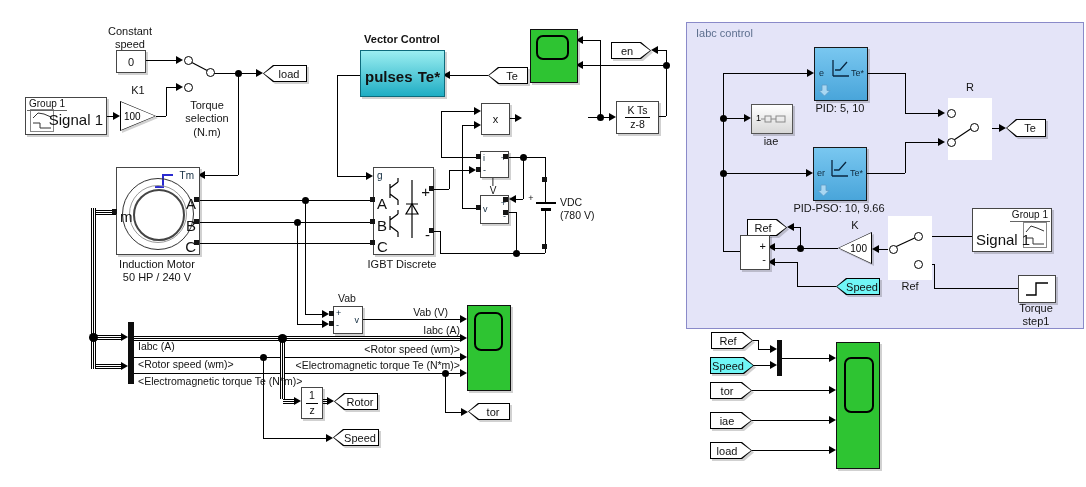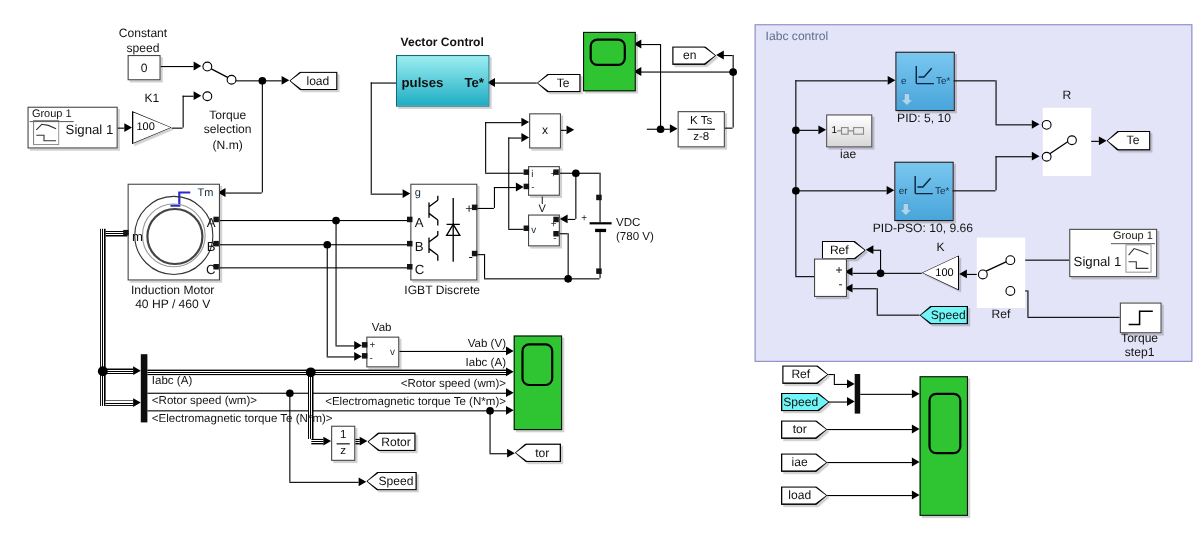--- a/index.html
+++ b/index.html
@@ -52,21 +52,21 @@
   .tag-r span{padding-right:8px}
   .tri{position:absolute;z-index:4;filter:drop-shadow(2px 2px 0 rgba(0,0,0,.18))}
   .tri .bg{position:absolute;inset:0;background:#000}
   .tri .fg{position:absolute;inset:1px;background:#fff}
   .tri-r .bg,.tri-r .fg{clip-path:polygon(0 0,100% 50%,0 100%)}
   .tri-l .bg,.tri-l .fg{clip-path:polygon(100% 0,0 50%,100% 100%)}
   .tri span{position:absolute;top:50%;transform:translateY(-50%);font-size:10px;z-index:2}
   .tri-r span{left:4px}
   .tri-l span{right:5px}
   .pin{position:absolute;font-size:9px;color:#102a3e;line-height:1;z-index:5}
-  .pinb{position:absolute;font-size:12px;color:#111;line-height:1;z-index:5}
+  .pinb{position:absolute;font-size:15px;color:#111;line-height:1;z-index:5}
   .pid{position:absolute;background:linear-gradient(#79c7f0,#49a5da);
        border:1px solid #16181a;box-shadow:2px 2px 0 rgba(0,0,0,.18);z-index:4}
   .vc{position:absolute;background:linear-gradient(#9beef1,#1fadc4);
       border:1px solid #0d6b7c;box-shadow:2px 2px 0 rgba(0,0,0,.18);z-index:4}
   .iaeblk{position:absolute;background:linear-gradient(#fff,#d7d7d7);
       border:1px solid #555;box-shadow:2px 2px 0 rgba(0,0,0,.18);z-index:4}
   .frac{display:flex;flex-direction:column;align-items:center;justify-content:center;
         width:100%;height:100%;font-size:10.5px;line-height:1.05}
   .frac .bar{width:62%;height:1px;background:#000;margin:1px 0}
   .circle{position:absolute;border-radius:50%;z-index:5}
@@ -283,21 +283,21 @@
     <svg style="position:absolute;left:36px;top:3px" width="22" height="20">
         <path d="M2 16 H10 V4 H20" stroke="#2a2ad0" stroke-width="2" fill="none"></path>
       </svg>
     <span class="pin blue" style="right:5px;top:3px;font-size:10px">Tm</span>
     <span class="pinb" style="left:3px;top:41px">m</span>
     <span class="pinb" style="right:3px;top:28px">A</span>
     <span class="pinb" style="right:3px;top:50px">B</span>
     <span class="pinb" style="right:3px;top:71px">C</span>
   </div>
   <div class="lbl" style="left:97px;top:258px;width:120px">Induction Motor
-40 HP / 460 V</div>
+50 HP / 240 V</div>
 
   <div class="blk" style="left:373px;top:167px;width:59px;height:86px">
     <svg style="position:absolute;left:8px;top:8px" width="46" height="70" fill="none" stroke="#000" stroke-width="1.2">
       <path d="M8 8 v14 M8 12 l8 -6 M8 18 l8 6 M16 2 v4 M16 24 v5"></path>
       <path d="M8 40 v14 M8 44 l8 -6 M8 50 l8 6 M16 34 v4 M16 56 v5"></path>
       <path d="M30 4 v58"></path>
       <path d="M24 38 h12 l-6 -10 z M24 28 h12"></path>
     </svg>
     <span class="pin blue" style="left:3px;top:3px;font-size:10px">g</span>
     <span class="pinb" style="left:3px;top:28px">A</span>
@@ -353,21 +353,21 @@
   <div class="plate" style="left:536px;top:202px;width:20px;height:2px"></div>
   <div class="plate" style="left:541px;top:208px;width:10px;height:3px"></div>
   <div class="lbl" style="left:526px;top:193px;width:10px;font-size:9px">+</div>
   <div class="lbl lbl-l small" style="left:560px;top:196px;width:50px">VDC
 (780 V)</div>
 
   <div class="barblk" style="left:128px;top:322px;width:6px;height:62px"></div>
   <div class="lbl lbl-l small nowrap" style="left:138px;top:340px">Iabc (A)</div>
   <div class="lbl lbl-l small nowrap" style="left:138px;top:358px">&lt;Rotor speed (wm)&gt;</div>
   <div class="lbl lbl-l small nowrap" style="left:138px;top:375px">&lt;Electromagnetic torque Te (N*m)&gt;</div>
-  <div class="lbl lbl-r small nowrap" style="left:360px;top:306px;width:100px">Vab (V)</div>
+  <div class="lbl lbl-r small nowrap" style="left:348px;top:306px;width:100px">Vab (V)</div>
   <div class="lbl lbl-r small nowrap" style="left:310px;top:324px;width:150px">Iabc (A)</div>
   <div class="lbl lbl-r small nowrap" style="left:260px;top:343px;width:200px">&lt;Rotor speed (wm)&gt;</div>
   <div class="lbl lbl-r small nowrap" style="left:210px;top:359px;width:250px">&lt;Electromagnetic torque Te (N*m)&gt;</div>
 
   <div class="lbl" style="left:333px;top:292px;width:28px;font-size:10.5px">Vab</div>
   <div class="blk" style="left:333px;top:306px;width:28px;height:26px">
     <span class="pin" style="left:2px;top:2px">+</span>
     <span class="pin" style="left:2px;bottom:3px">-</span>
     <span class="pin" style="right:3px;top:9px">v</span>
   </div>

